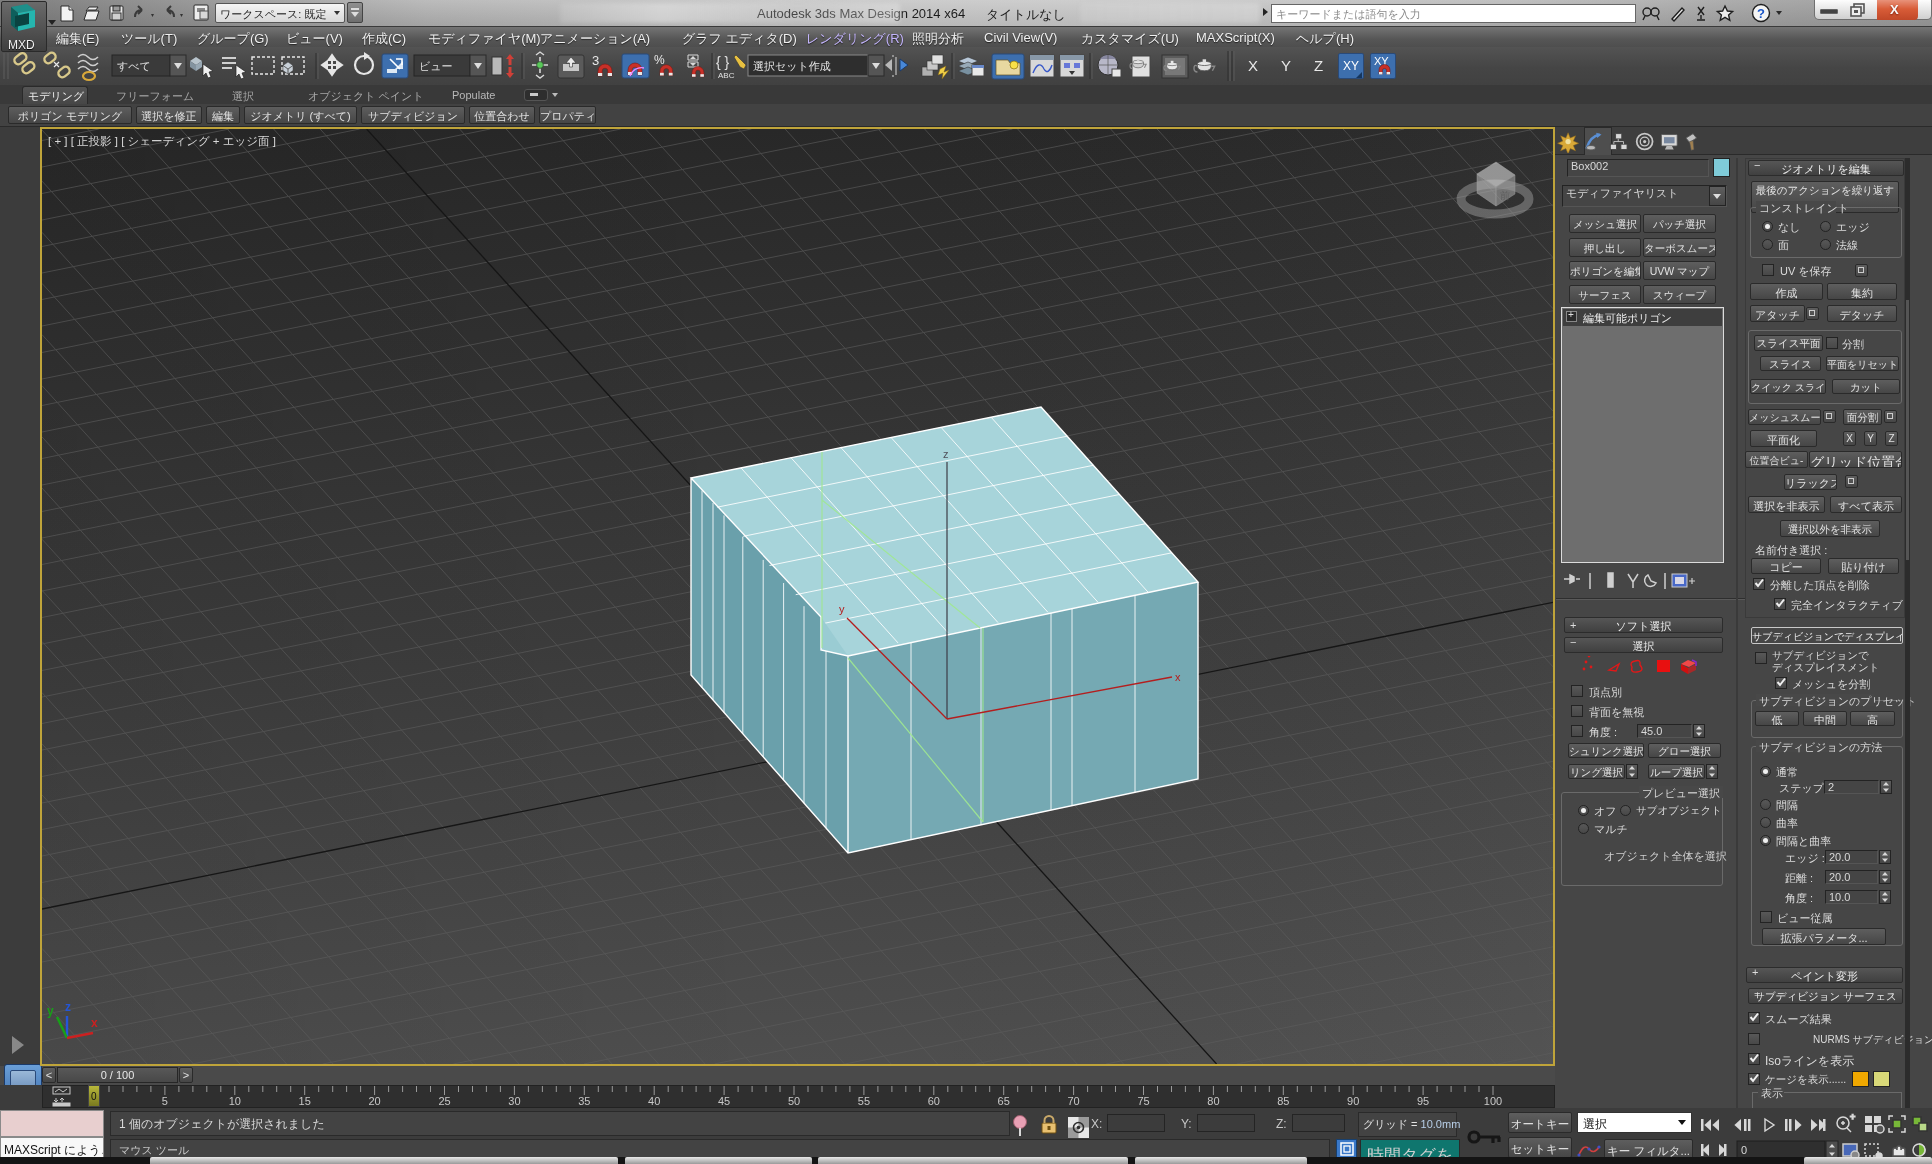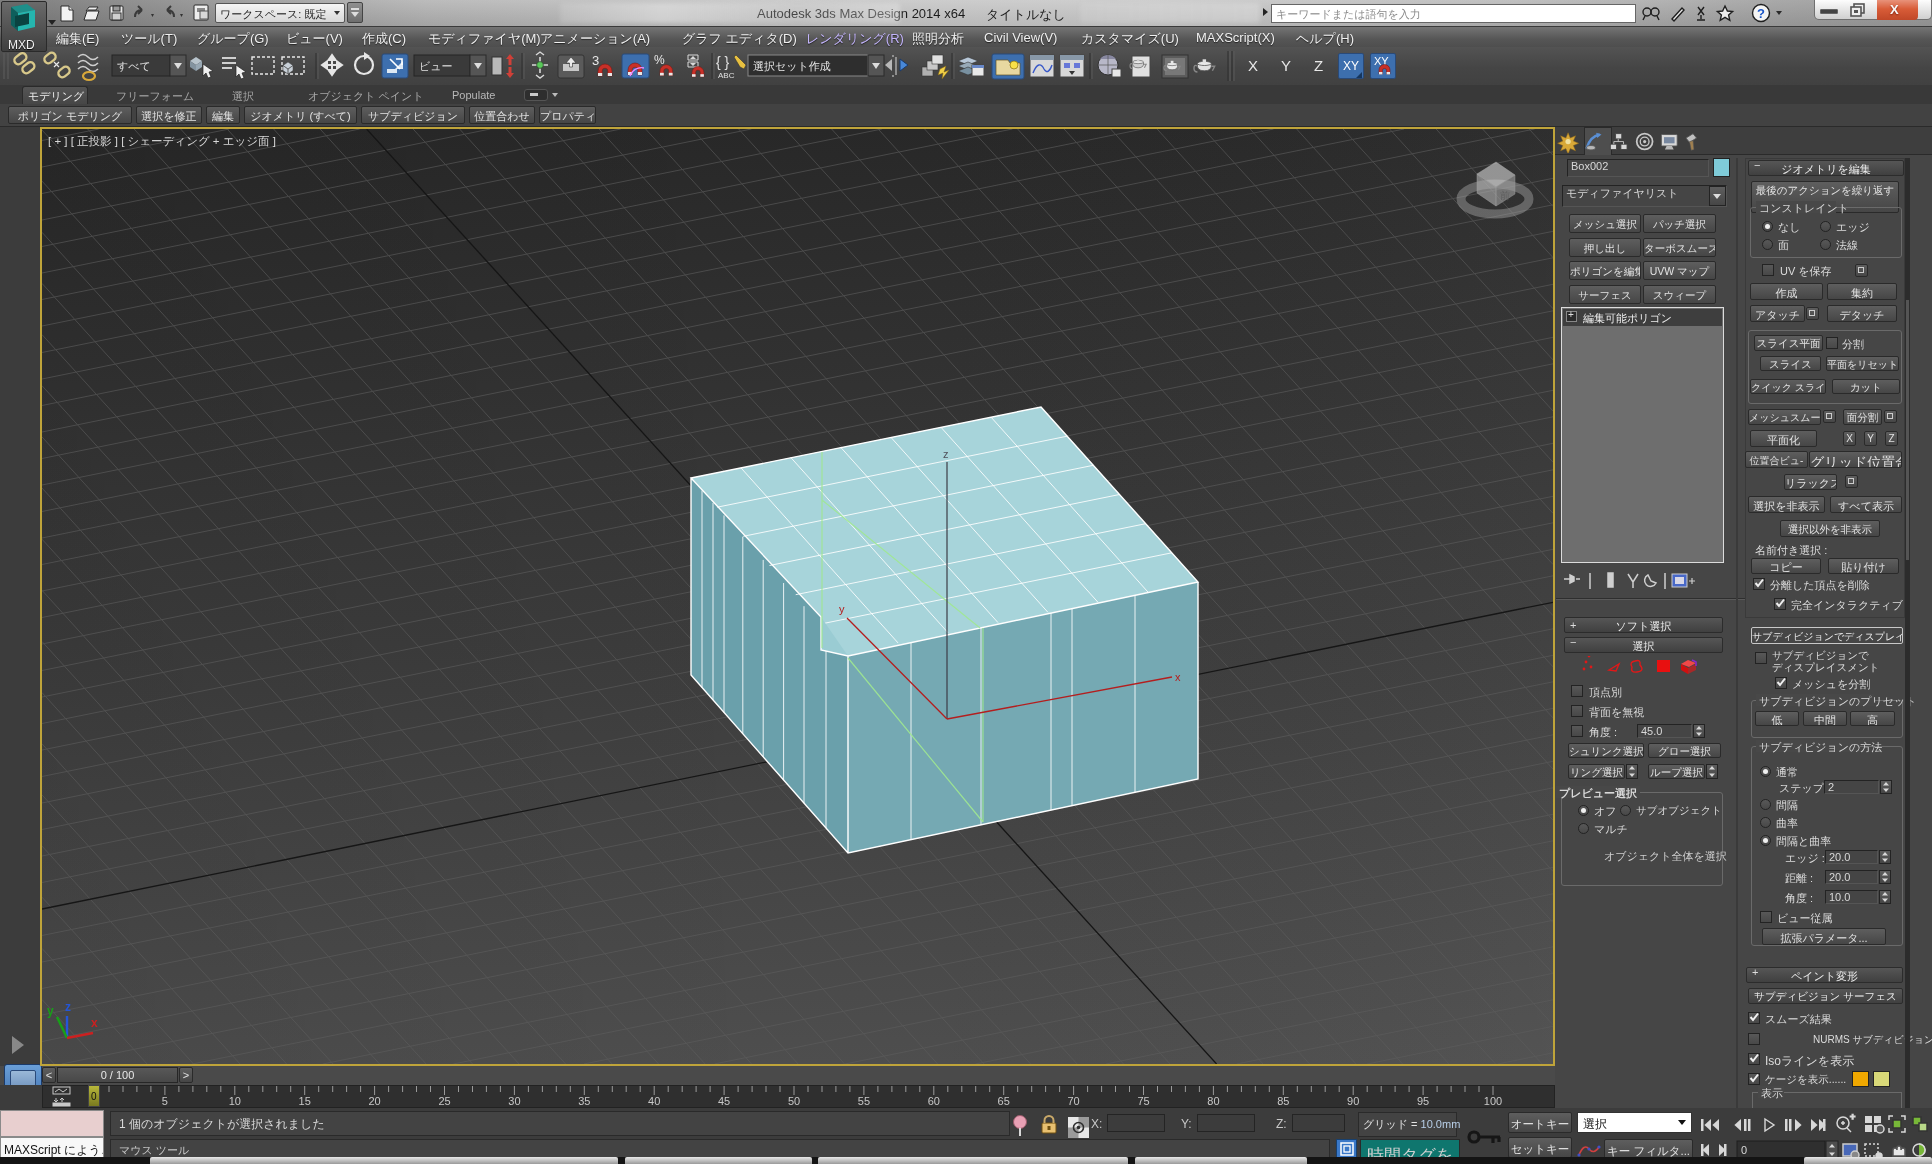--- a/index.html
+++ b/index.html
@@ -427,21 +427,21 @@
 <div class="a" style="left:1626px;top:764px;width:12px;height:15px;background:linear-gradient(#5e5e5e,#464646);border:1px solid #232323"></div>
     <svg class="a" style="left:1626px;top:764px" width="12" height="15" viewBox="0 0 12 15">
       <path d="M6.0 2 l3 3.5 h-6 z M6.0 13 l3 -3.5 h-6 z" fill="#d8d8d8"></path>
     </svg>
 <div class="a b3" style="left:1648px;top:764px;width:57px;height:15px;padding-top:1px;font-size:10.5px">ループ選択</div>
 <div class="a" style="left:1706px;top:764px;width:12px;height:15px;background:linear-gradient(#5e5e5e,#464646);border:1px solid #232323"></div>
     <svg class="a" style="left:1706px;top:764px" width="12" height="15" viewBox="0 0 12 15">
       <path d="M6.0 2 l3 3.5 h-6 z M6.0 13 l3 -3.5 h-6 z" fill="#d8d8d8"></path>
     </svg>
 <div class="a gb" style="left:1561px;top:792px;width:162px;height:94px;"></div>
-<div class="a gbl" style="left:1556px;top:786px;width:84px;height:12px;font-weight:bold;">プレビュー選択</div>
+<div class="a gbl" style="left:1639px;top:786px;width:84px;height:12px;">プレビュー選択</div>
 <div class="a" style="left:1578px;top:805px;width:11px;height:11px;background:linear-gradient(#585858,#484848);border:1px solid #232323;border-radius:50%"></div>
     <div class="a" style="left:1581px;top:808px;width:5px;height:5px;background:#f0f0f0;border-radius:50%"></div>
 <div class="a" style="left:1594px;top:804px;font-size:11px;color:#dcdcdc;white-space:nowrap;">オフ</div>
 <div class="a" style="left:1620px;top:805px;width:11px;height:11px;background:linear-gradient(#585858,#484848);border:1px solid #232323;border-radius:50%"></div>
 <div class="a" style="left:1636px;top:804px;font-size:10.5px;color:#dcdcdc;white-space:nowrap;">サブオブジェクト</div>
 <div class="a" style="left:1578px;top:823px;width:11px;height:11px;background:linear-gradient(#585858,#484848);border:1px solid #232323;border-radius:50%"></div>
 <div class="a" style="left:1594px;top:822px;font-size:11px;color:#dcdcdc;white-space:nowrap;">マルチ</div>
 <div class="a" style="left:1604px;top:849px;font-size:11px;color:#cfcfcf;white-space:nowrap;">オブジェクト全体を選択</div>
 <div class="a" style="left:1736px;top:158px;width:2px;height:952px;background:#3a3a3a"></div>
 <div class="a" style="left:1745px;top:158px;width:160px;height:460px;background:#464646;border:1px solid #3a3a3a"></div>

